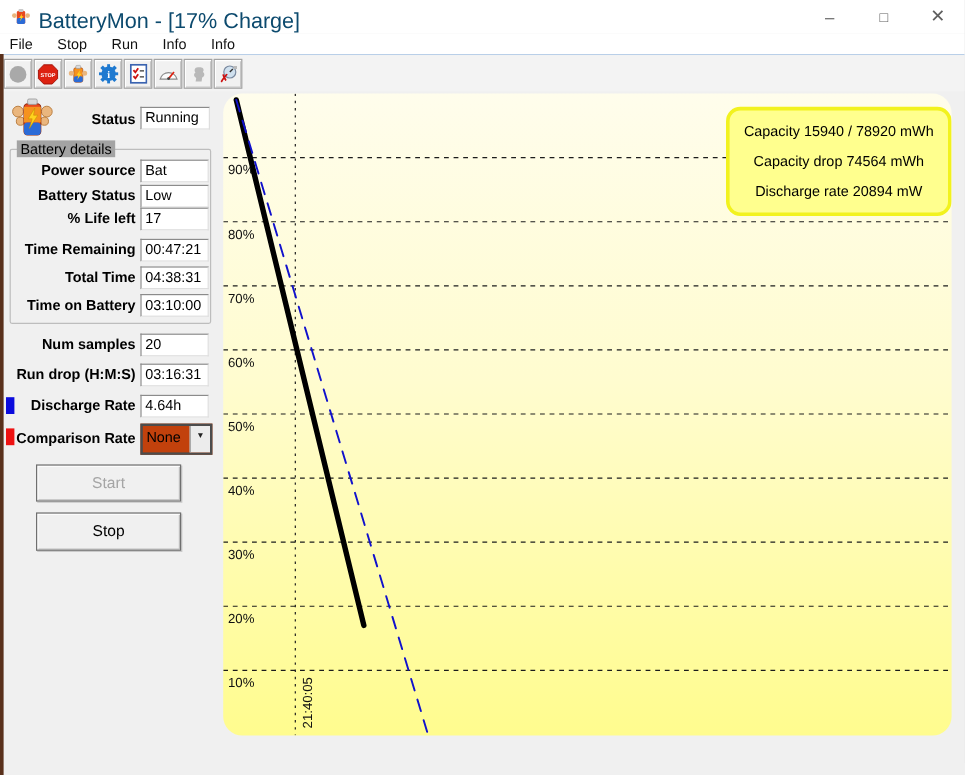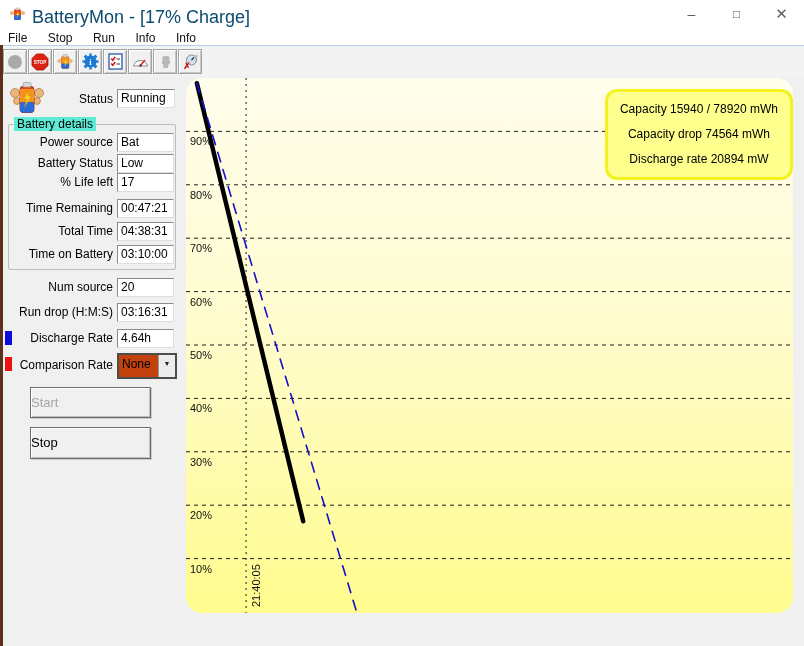--- a/index.html
+++ b/index.html
@@ -23,39 +23,39 @@
   #toolbar{position:absolute;left:0;top:46px;width:804px;height:30px;background:#f3f3f3;}
   .tbtn{position:absolute;top:3px;width:22px;height:23px;background:#f1f1f1;border:1px solid #a3a3a3;
         box-shadow:inset 1px 1px 0 #ffffff, inset -1px -1px 0 #c7c7c7;
         display:flex;align-items:center;justify-content:center;}
   .tbtn svg{display:block;}
 
   
   #left-strip{position:absolute;left:0;top:45px;width:3px;height:601px;background:#59301b;}
 
   
-  .lbl{position:absolute;font-size:12px;color:#000;text-align:right;white-space:nowrap;}
+  .lbl{position:absolute;font-size:12px;color:#000;text-align:right;white-space:nowrap;font-weight:bold;}
   .field{position:absolute;background:#fff;border:1px solid #8b8b8b;border-right-color:#dedede;border-bottom-color:#dedede;
          font-size:12px;color:#000;padding:1px 3px;height:15px;line-height:15px;white-space:nowrap;overflow:hidden;}
   #logo{position:absolute;left:9px;top:80px;width:36px;height:36px;}
   #groupbox{position:absolute;left:8px;top:124px;width:166px;height:144px;border:1px solid #bdbdbd;border-radius:2px;}
-  #groupbox-title{position:absolute;left:14px;top:117px;background:#5eead4;padding:0 3px;font-size:12px;}
+  #groupbox-title{position:absolute;left:14px;top:117px;background:#a3a3a3;padding:0 3px;font-size:12px;}
   .marker{position:absolute;width:7px;height:14px;}
   #marker-discharge{left:5px;top:331px;background:#0b0bdd;}
   #marker-comparison{left:5px;top:357px;background:#ee1212;}
 
   
   #combo{position:absolute;left:117px;top:353px;width:56px;height:22px;background:#c2410c;border:2px solid #4c4c4c;display:flex;}
   #combo-value{flex:1;font-size:12px;line-height:18px;padding-left:3px;}
   #combo-btn{width:16px;background:#ececec;border-left:1px solid #9a9a9a;text-align:center;font-size:7px;line-height:18px;color:#222;}
 
   
   .btn3d{position:absolute;left:30px;width:119px;background:#f0f0f0;border:1px solid #6f6f6f;
          box-shadow:inset 1px 1px 0 #ffffff, inset -1px -1px 0 #bdbdbd, 1px 1px 0 #cacaca;
-         font-size:13px;text-align:left;cursor:default;}
+         font-size:13px;text-align:center;cursor:default;}
   #btn-start{top:387px;height:29px;line-height:29px;color:#a5a5a5;}
   #btn-stop{top:427px;height:30px;line-height:30px;color:#000;}
 
   
   #chart{position:absolute;left:186px;top:78px;width:607px;height:535px;border-radius:16px;
          background:linear-gradient(180deg,#fffdec 0%,#fffccf 45%,#fffc8e 100%);overflow:hidden;}
   #chart svg{position:absolute;left:0;top:0;}
   .tick-label{font-size:11px;fill:#111;font-family:"Liberation Sans",sans-serif;}
   #infobox{position:absolute;left:419px;top:11px;width:178px;background:#ffff8e;border:3px solid #f2f21e;border-radius:12px;
            padding:5px 2px;text-align:center;}
@@ -189,21 +189,21 @@
 
   <span class="lbl" style="left:10px;top:201px;width:103px">Time Remaining</span>
   <div class="field" style="left:117px;top:199px;width:49px">00:47:21</div>
 
   <span class="lbl" style="left:10px;top:224px;width:103px">Total Time</span>
   <div class="field" style="left:117px;top:222px;width:49px">04:38:31</div>
 
   <span class="lbl" style="left:10px;top:247px;width:103px">Time on Battery</span>
   <div class="field" style="left:117px;top:245px;width:49px">03:10:00</div>
 
-  <span class="lbl" style="left:10px;top:280px;width:103px">Num source</span>
+  <span class="lbl" style="left:10px;top:280px;width:103px">Num samples</span>
   <div class="field" style="left:117px;top:278px;width:49px">20</div>
 
   <span class="lbl" style="left:10px;top:305px;width:103px">Run drop (H:M:S)</span>
   <div class="field" style="left:117px;top:303px;width:49px">03:16:31</div>
 
   <div class="marker" id="marker-discharge"></div>
   <span class="lbl" style="left:10px;top:331px;width:103px">Discharge Rate</span>
   <div class="field" style="left:117px;top:329px;width:49px">4.64h</div>
 
   <div class="marker" id="marker-comparison"></div>

